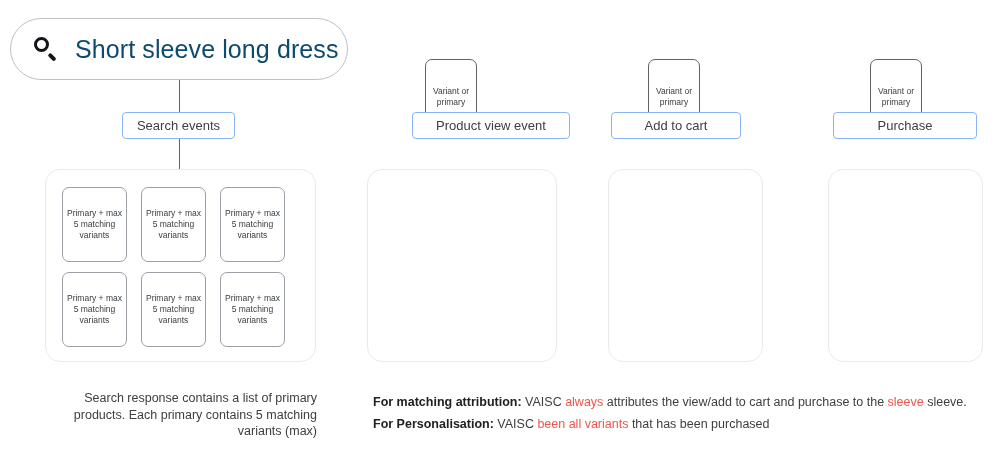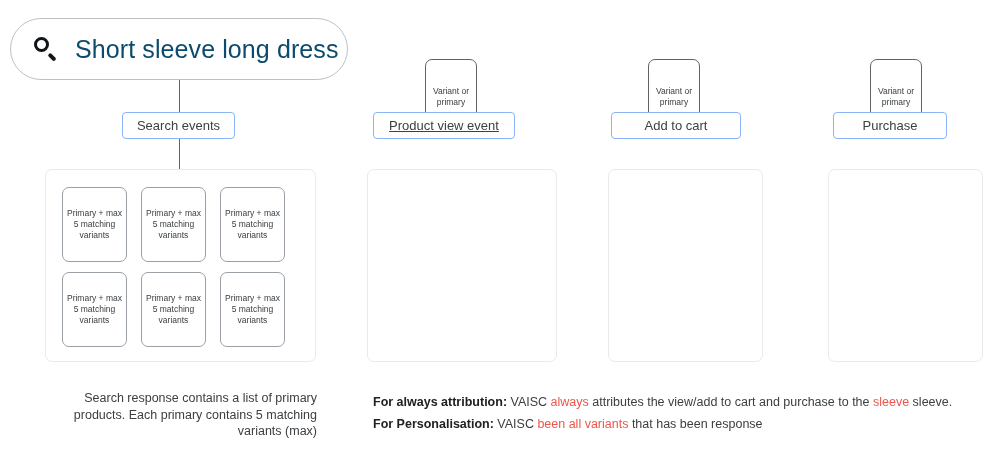--- a/index.html
+++ b/index.html
@@ -82,31 +82,31 @@
     background: #ffffff;
     display: flex;
     align-items: center;
     justify-content: center;
     font-size: 13px;
     color: #3c4043;
     white-space: nowrap;
     z-index: 3;
   }
   .chip-search   { left: 122px; top: 112px; width: 113px; }
-  .chip-view     { left: 373px; top: 112px; width: 142px; text-decoration: underline; }
+  .chip-view     { left: 412px; top: 112px; width: 158px; }
   .chip-cart     { left: 611px; top: 112px; width: 130px; }
-  .chip-purchase { left: 833px; top: 112px; width: 114px; }
+  .chip-purchase { left: 833px; top: 112px; width: 144px; }
 
   
   .panel {
     position: absolute;
     box-sizing: border-box;
     background: #ffffff;
     border: 1.6px solid #e8eaed;
-    border-radius: 7px;
+    border-radius: 15px;
     top: 169px;
     height: 193px;
   }
   .panel-search   { left: 45px;  width: 271px; }
   .panel-view     { left: 367px; width: 190px; }
   .panel-cart     { left: 608px; width: 155px; }
   .panel-purchase { left: 828px; width: 155px; }
 
   
   .card-grid {
@@ -216,18 +216,18 @@
 <div class="panel panel-cart"></div>
 <div class="solo-card solo-cart">Variant or primary</div>
 
 <div class="panel panel-purchase"></div>
 <div class="solo-card solo-purchase">Variant or primary</div>
 
 <div class="caption-left">Search response contains a list of primary products. Each primary contains 5 matching variants (max)</div>
 
 <div class="notes">
   <div class="note-line">
-    <b>For always attribution:</b><span> VAISC </span><span class="hl">always</span><span> attributes the view/add to cart and purchase to the </span><span class="hl">sleeve</span><span> sleeve.</span>
+    <b>For matching attribution:</b><span> VAISC </span><span class="hl">always</span><span> attributes the view/add to cart and purchase to the </span><span class="hl">sleeve</span><span> sleeve.</span>
   </div>
   <div class="note-line">
-    <b>For Personalisation:</b><span> VAISC </span><span class="hl">been all variants</span><span> that has been response</span>
+    <b>For Personalisation:</b><span> VAISC </span><span class="hl">been all variants</span><span> that has been purchased</span>
   </div>
 </div>
 
 </body></html>

